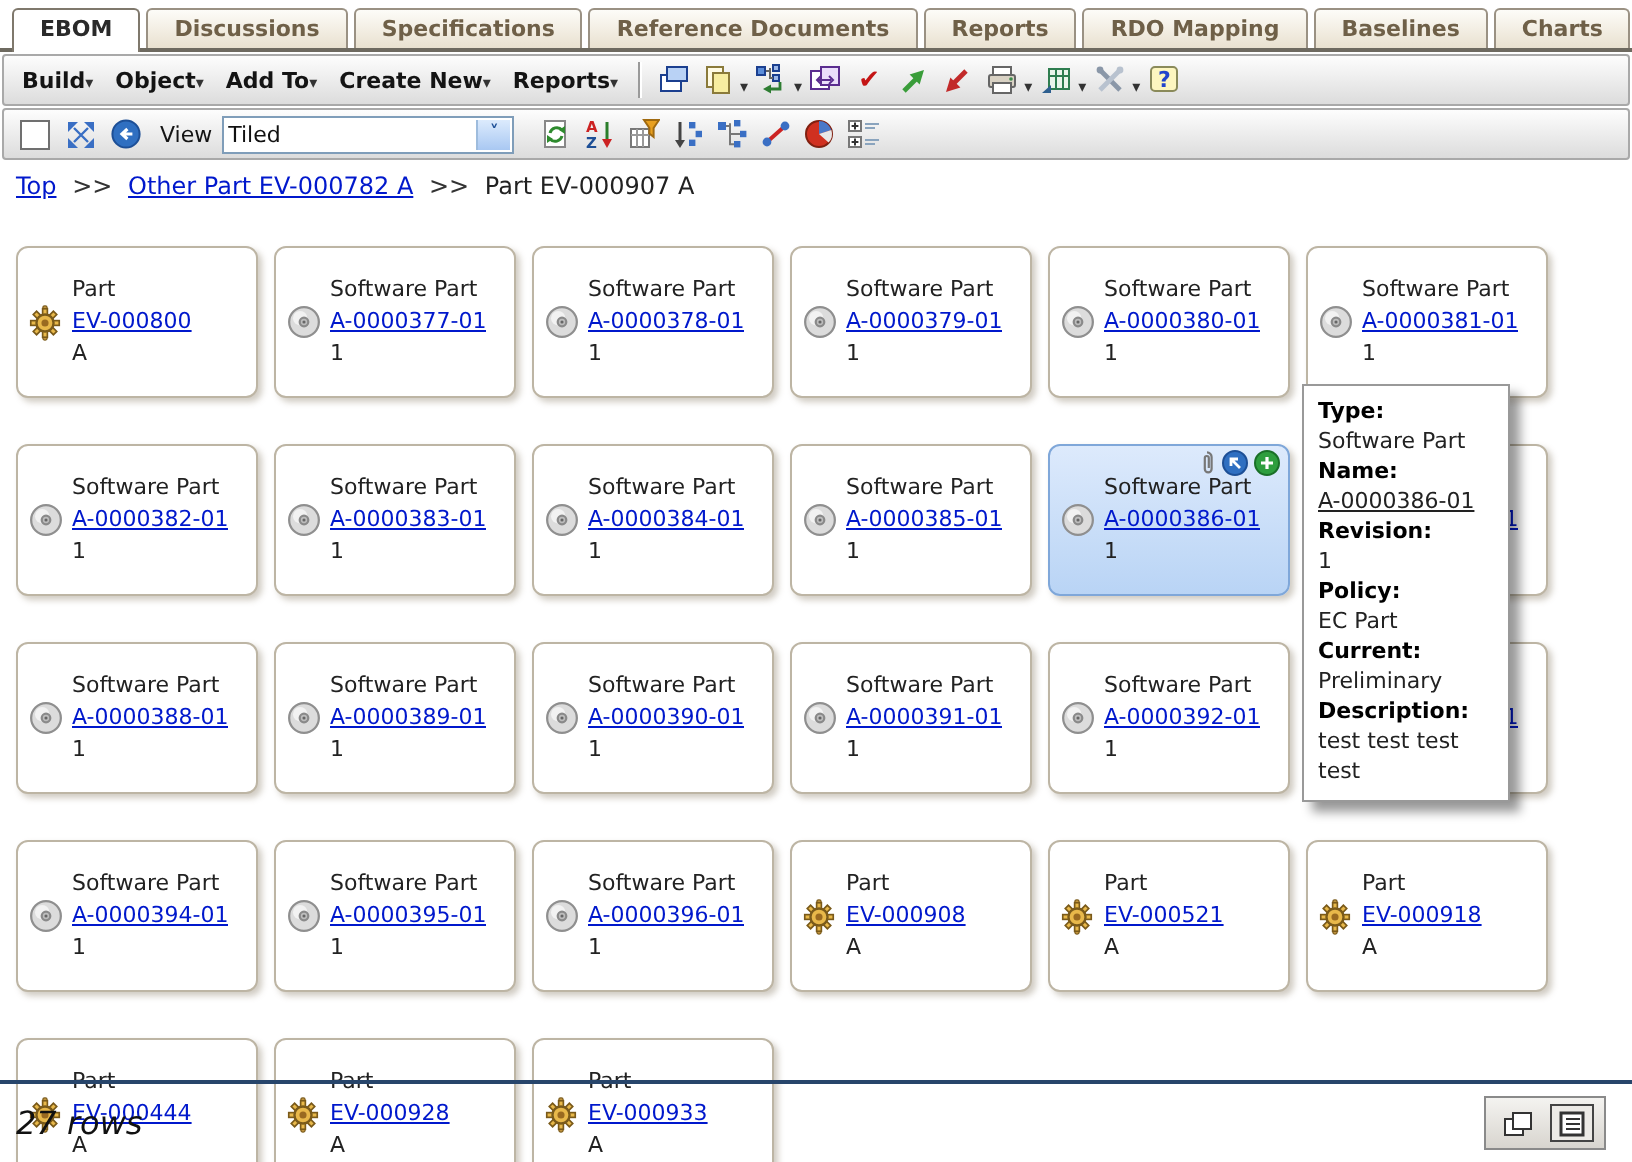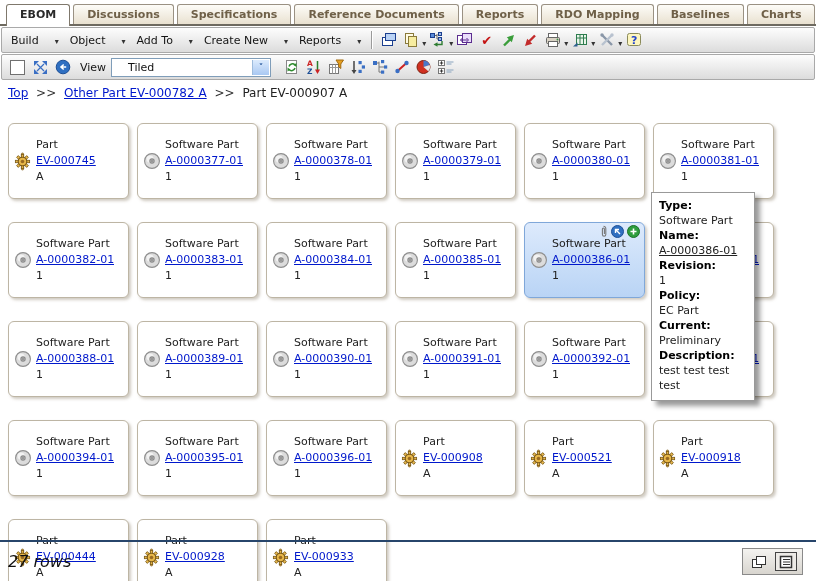--- a/index.html
+++ b/index.html
@@ -10,30 +10,30 @@
           padding:3px 0 0 6px;border-bottom:2px solid #6e6a60;background:#fff;}
   .tab{margin-right:3px;padding:3px 13px;font-size:11px;font-weight:bold;color:#6f6048;
        background:linear-gradient(#fdfcf8,#e9e1d0);border:1px solid #9a9183;border-bottom:none;
        border-radius:3px 3px 0 0;cursor:default;white-space:nowrap;}
   .tab.active{background:#fff;color:#2a2a2a;margin-bottom:-2px;padding-bottom:5px;
        position:relative;z-index:2;border-color:#7f786c;}
   
   .toolbar{height:26px;box-sizing:border-box;margin:1px 1px 0;border:1px solid #a9a9a9;
            border-radius:2px;background:linear-gradient(#fdfdfd,#dcdcdc);
            display:flex;align-items:center;padding:0 4px;gap:1px;}
-  .menu-item{display:flex;align-items:center;gap:16px;padding:2px 5px;font-size:11px;color:#141414;cursor:default;}
+  .menu-item{display:flex;align-items:center;gap:0;padding:2px 5px;font-size:11px;color:#141414;cursor:default;font-weight:bold;}
   .caret::after{content:"▾";font-size:8px;color:#333;}
   .sep{width:1px;height:18px;background:#9a9a9a;border-right:1px solid #fff;margin:0 4px;}
   .tbtn{height:20px;min-width:21px;display:flex;align-items:center;justify-content:center;cursor:default;}
   .glyph{font-size:13px;font-weight:bold;line-height:1;}
   .g-red{color:#c41414;}
   .cb{width:13px;height:13px;background:#fff;border:1px solid #707070;margin:0 4px;}
   .viewlabel{font-size:11px;color:#141414;margin:0 4px 0 6px;}
-  .combo{width:160px;height:19px;box-sizing:border-box;border:1px solid #7f9db9;background:#fff;
-         display:flex;align-items:center;font-size:11px;color:#111;padding-left:16px;position:relative;}
+  .combo{width:146px;height:19px;box-sizing:border-box;border:1px solid #7f9db9;background:#fff;
+         display:flex;align-items:center;font-size:11px;color:#111;padding-left:2px;position:relative;}
   .combo-btn{position:absolute;right:1px;top:1px;bottom:1px;width:16px;
          background:linear-gradient(#dcebfd,#a9c8f2);border-left:1px solid #9ebcdd;
          display:flex;align-items:center;justify-content:center;color:#1d4f96;font-size:9px;font-weight:bold;}
   .combo-btn::after{content:"˅";}
   
   .breadcrumb{padding:6px 8px 4px;font-size:12px;color:#222;}
   .link{color:#0018cc;text-decoration:underline;cursor:pointer;}
   .bc-sep{margin:0 4px;color:#333;}
   
   .grid{padding:3px 0 0 8px;display:flex;flex-wrap:wrap;width:800px;}
@@ -293,21 +293,21 @@
           <rect x="7" y="2" width="2" height="12" transform="rotate(45 8 8)"></rect>
           <rect x="7" y="2" width="2" height="12" transform="rotate(-45 8 8)"></rect>
         </g>
         <circle cx="8" cy="8" r="3.6" fill="#e8b84a" stroke="#7a5a1a"></circle>
         <circle cx="8" cy="8" r="1.5" fill="#9a6a20"></circle>
       </svg>
 
     </span>
     <span class="txt">
       <div class="type">Part</div>
-      <a class="name">EV-000745</a>
+      <a class="name">EV-000800</a>
       <div class="rev">A</div>
     </span>
 
   </div>
 
   <div class="card software">
     <span class="icon-col">
 
       <svg class="ic-soft" width="18" height="18" viewBox="0 0 16 16">
         <circle cx="8" cy="8" r="6.6" fill="#dcdcdc" stroke="#8f8f8f"></circle>

